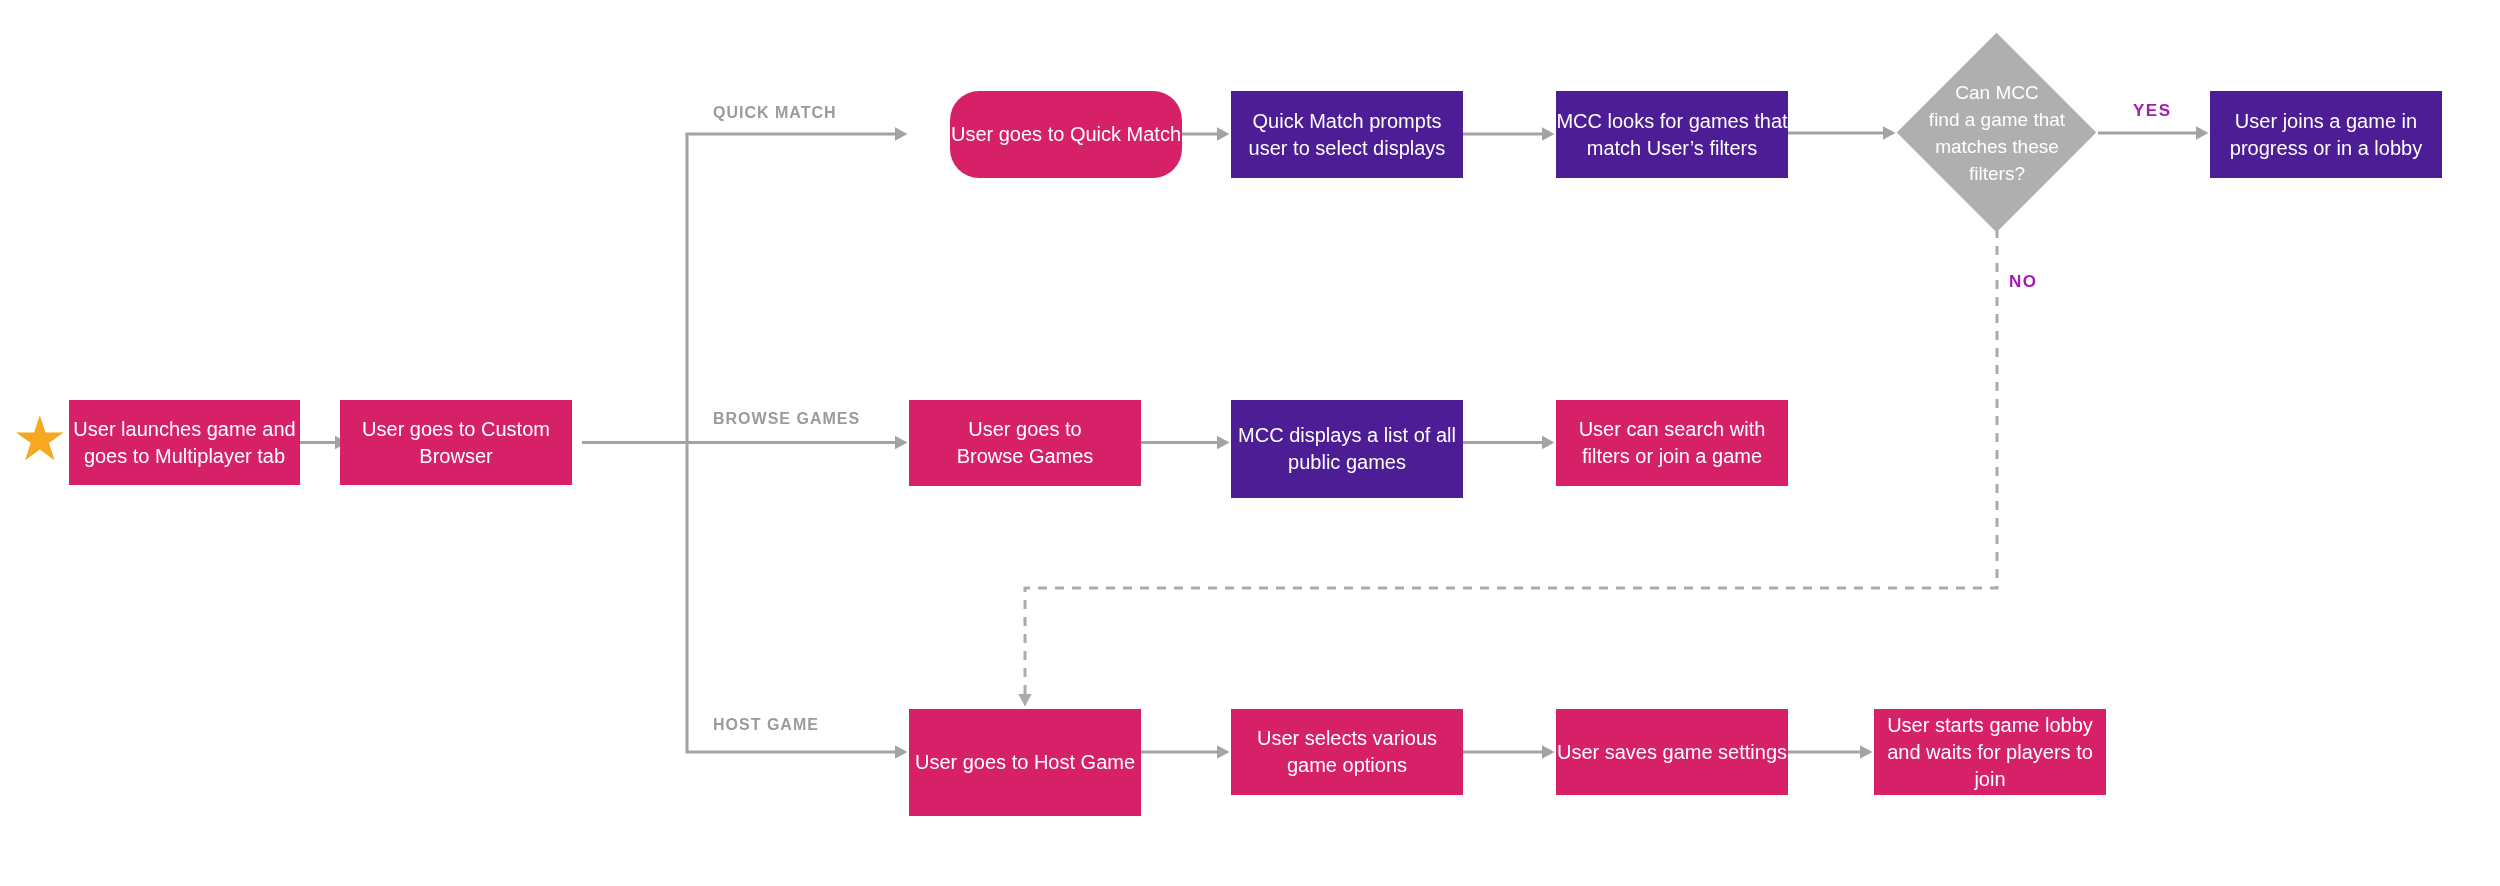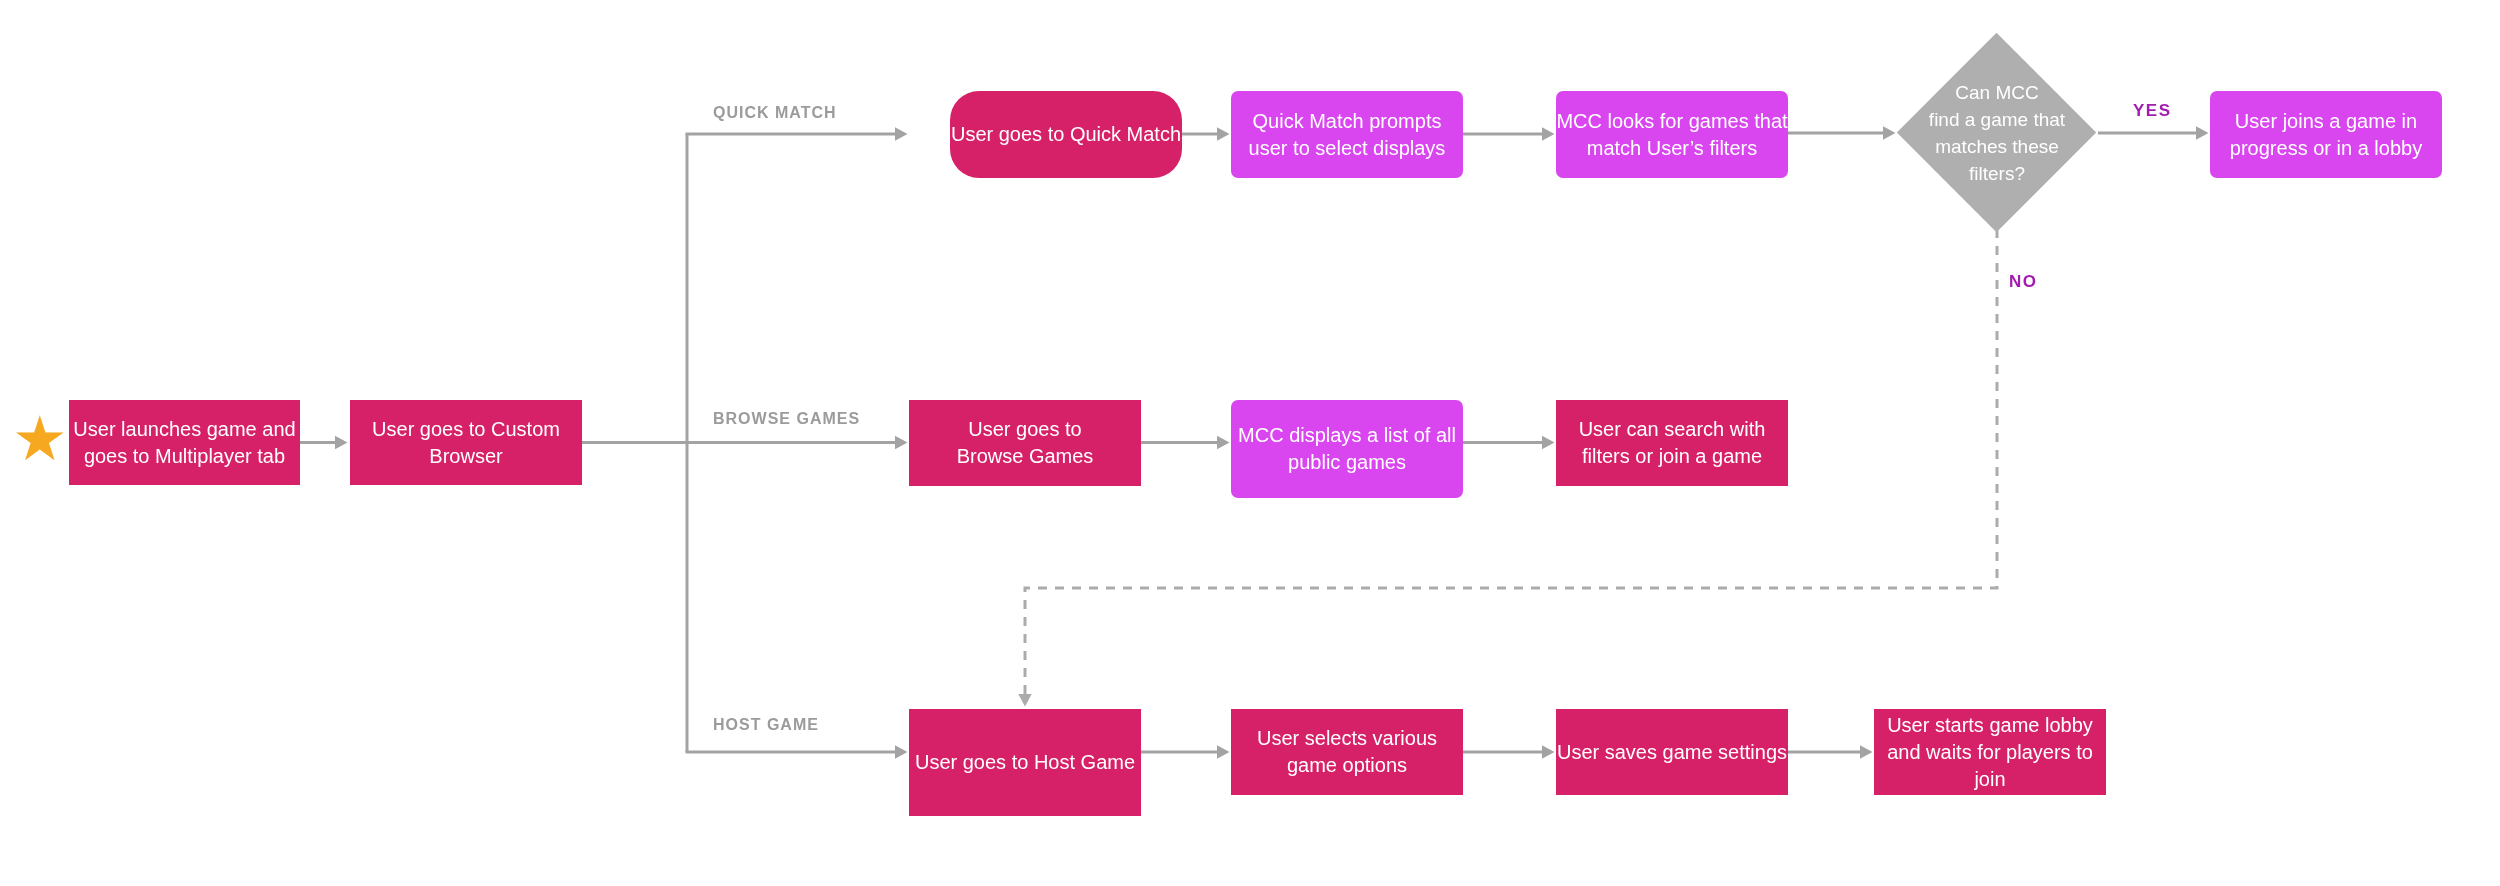--- a/index.html
+++ b/index.html
@@ -18,21 +18,21 @@
     flex-direction: column;
     align-items: center;
     justify-content: center;
     text-align: center;
     color: #ffffff;
     font-size: 20px;
     line-height: 27px;
     box-sizing: border-box;
   }
   .node-pink { background: #D62168; }
-  .node-dark { background: #d946ef; border-radius: 7px; }
+  .node-dark { background: #4c1d95; }
   .diamond-shape {
     position: absolute;
     width: 141px;
     height: 141px;
     background: #AFAFAF;
     transform: rotate(45deg);
   }
   .diamond-label {
     position: absolute;
     display: flex;
@@ -112,21 +112,21 @@
     <path d="M 1997 229 L 1997 588 L 1025 588 L 1025 694" stroke="#ABABAB" stroke-width="3" fill="none" stroke-dasharray="9 8" marker-end="url(#arrow-dash)"></path>
   </svg>
 
   <span class="start-star" style="left:12px; top:408px;">★</span>
 
   <div class="node node-pink" style="left:69px; top:400px; width:231px; height:85px;">
     <span class="line-span">User launches game and</span>
     <span class="line-span">goes to Multiplayer tab</span>
   </div>
 
-  <div class="node node-pink" style="left:350px; top:400px; width:232px; height:85px;">
+  <div class="node node-pink" style="left:340px; top:400px; width:232px; height:85px;">
     <span class="line-span">User goes to Custom</span>
     <span class="line-span">Browser</span>
   </div>
 
   <span class="branch-label" style="left:713px; top:104px;">QUICK MATCH</span>
   <span class="branch-label" style="left:713px; top:410px;">BROWSE GAMES</span>
   <span class="branch-label" style="left:713px; top:716px;">HOST GAME</span>
 
   <div class="node node-pink" style="left:950px; top:91px; width:232px; height:87px;border-radius:29px;">
     <span class="line-span">User goes to Quick Match</span>

